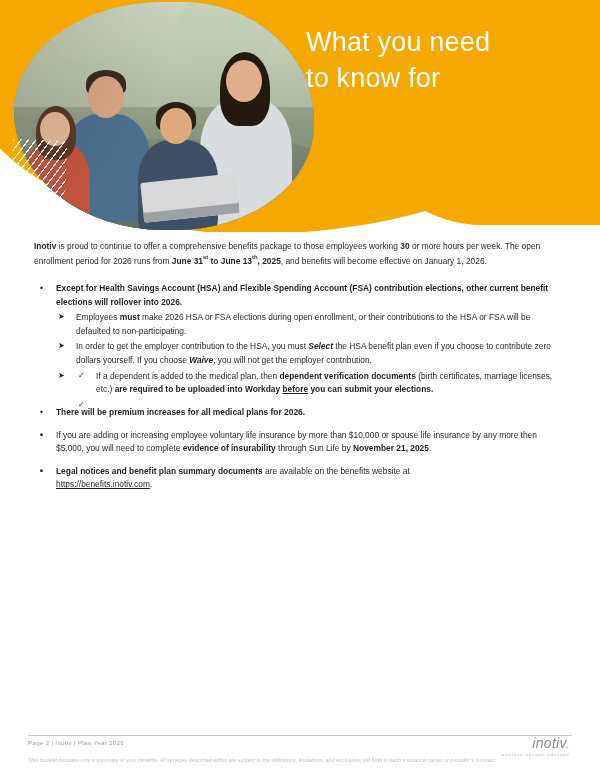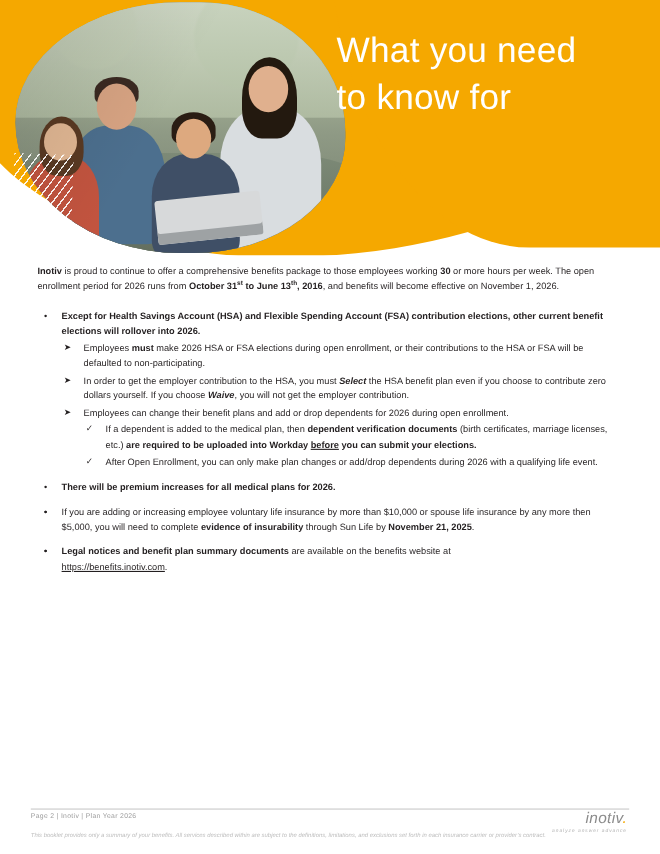--- a/index.html
+++ b/index.html
@@ -111,21 +111,21 @@
     background: repeating-linear-gradient(125deg, #ffffff 0 1.2px, rgba(255,255,255,0) 1.2px 6px);
     opacity: .9;
     transform: rotate(2deg);
   }
   .hero-title {
     position: absolute;
     left: 306px;
     top: 24px;
     width: 270px;
     color: #ffffff;
-    font-size: 32px;
+    font-size: 27px;
     line-height: 1.35;
     font-weight: 400;
     letter-spacing: .2px;
   }
 
   
   .content {
     position: absolute;
     left: 0;
     top: 240px;
@@ -251,49 +251,47 @@
   <div class="hatch"></div>
 
   <div class="hero-title">
     <div>What you need</div>
     <div>to know for</div>
   </div>
 </div>
 
 <div class="content">
 
-  <p class="intro"><b>Inotiv</b><span> is proud to continue to offer a comprehensive benefits package to those employees working </span><b>30</b><span> or more hours per week. The open enrollment period for 2026 runs from </span><b>October 31</b><b><sup>st</sup></b><b> to June 13</b><b><sup>th</sup></b><b>, 2016</b><span>, and benefits will become effective on November 1, 2026.</span></p>
+  <p class="intro"><b>Inotiv</b><span> is proud to continue to offer a comprehensive benefits package to those employees working </span><b>30</b><span> or more hours per week. The open enrollment period for 2026 runs from </span><b>June 31</b><b><sup>st</sup></b><b> to June 13</b><b><sup>th</sup></b><b>, 2025</b><span>, and benefits will become effective on January 1, 2026.</span></p>
 
   <ul class="l1">
 
     <li>
       <span class="bullet">•</span>
       <b>Except for Health Savings Account (HSA) and Flexible Spending Account (FSA) contribution elections, other current benefit elections will rollover into 2026.</b>
 
       <ul class="l2">
         <li>
           <span class="bullet">➤</span>
           <span>Employees </span><b>must</b><span> make 2026 HSA or FSA elections during open enrollment, or their contributions to the HSA or FSA will be defaulted to non-participating.</span>
         </li>
         <li>
           <span class="bullet">➤</span>
           <span>In order to get the employer contribution to the HSA, you must </span><b><i>Select</i></b><span> the HSA benefit plan even if you choose to contribute zero dollars yourself.  If you choose </span><b><i>Waive</i></b><span>, you will not get the employer contribution.</span>
         </li>
         <li>
           <span class="bullet">➤</span>
-          <span>Employees can change their benefit plans and add or drop dependents for 2026 during open enrollment.</span>
 
           <ul class="l3 sub-indent">
             <li>
               <span class="bullet">✓</span>
               <span>If a dependent is added to the medical plan, then </span><b>dependent verification documents</b><span> (birth certificates, marriage licenses, etc.) </span><b>are required to be uploaded into Workday </b><b><u>before</u></b><b> you can submit your elections.</b>
             </li>
             <li>
               <span class="bullet">✓</span>
-              <span>After Open Enrollment, you can only make plan changes or add/drop dependents during 2026 with a qualifying life event.</span>
             </li>
           </ul>
         </li>
       </ul>
     </li>
 
     <li>
       <span class="bullet">•</span>
       <b>There will be premium increases for all medical plans for 2026.</b>
     </li>

